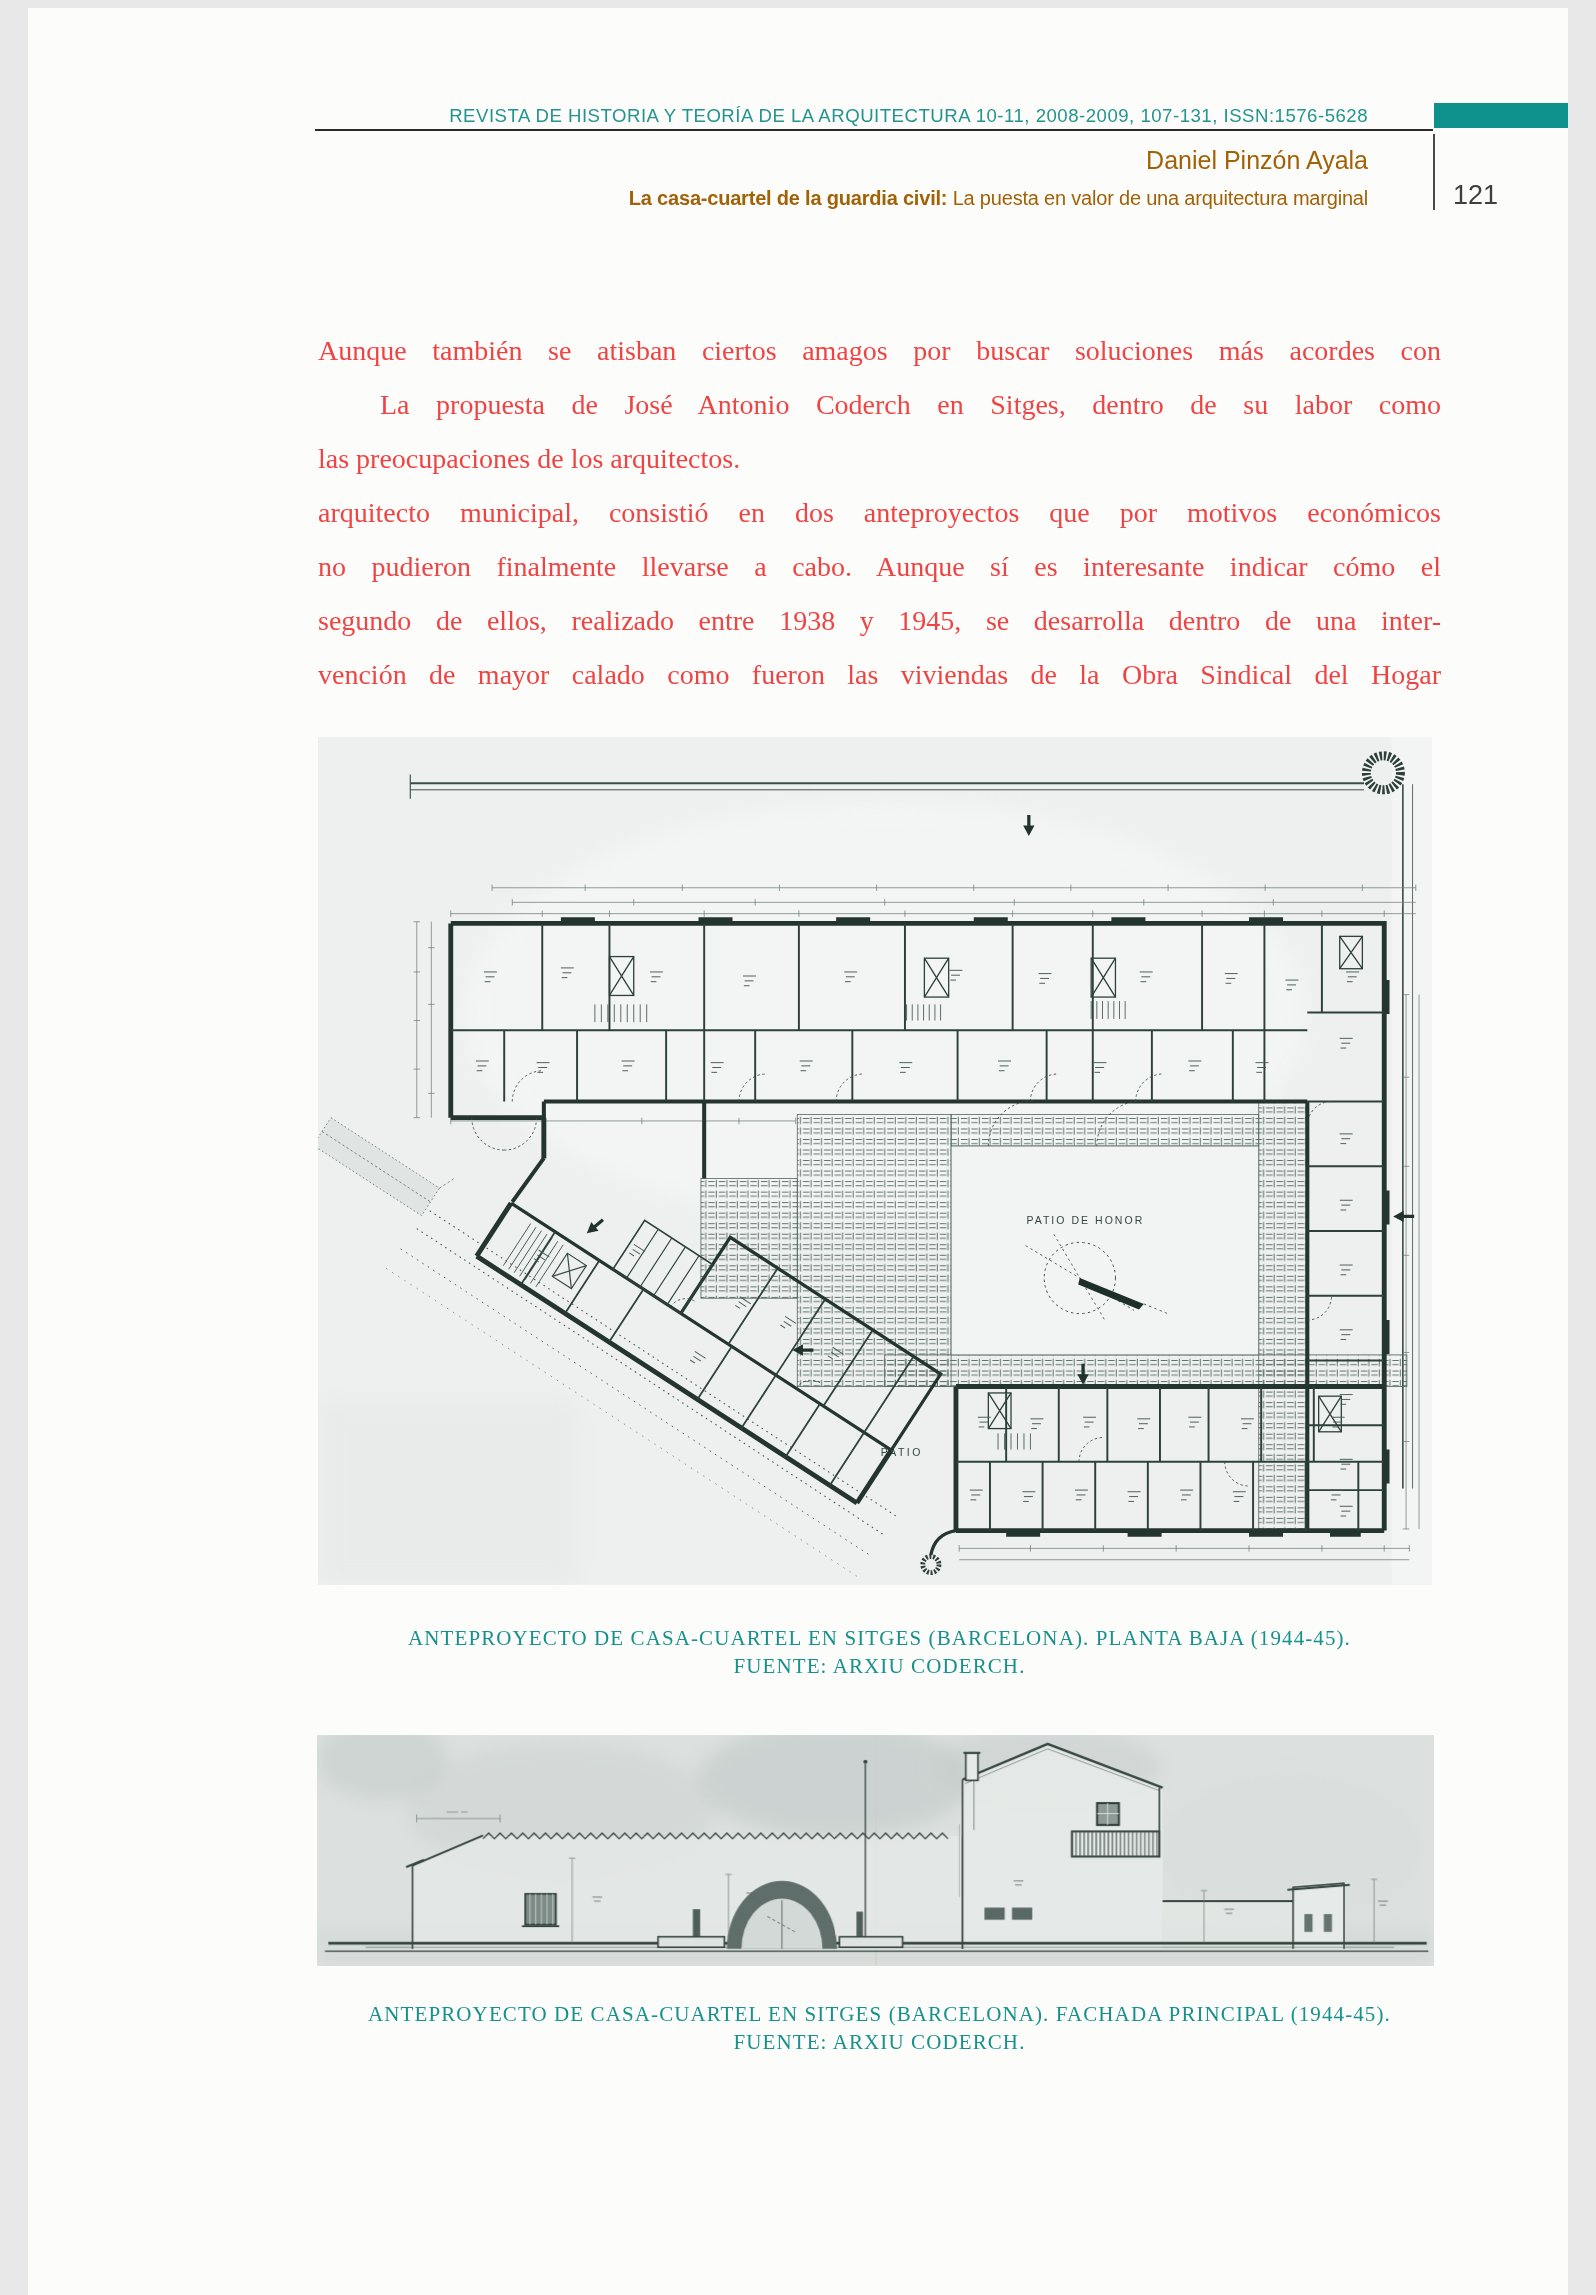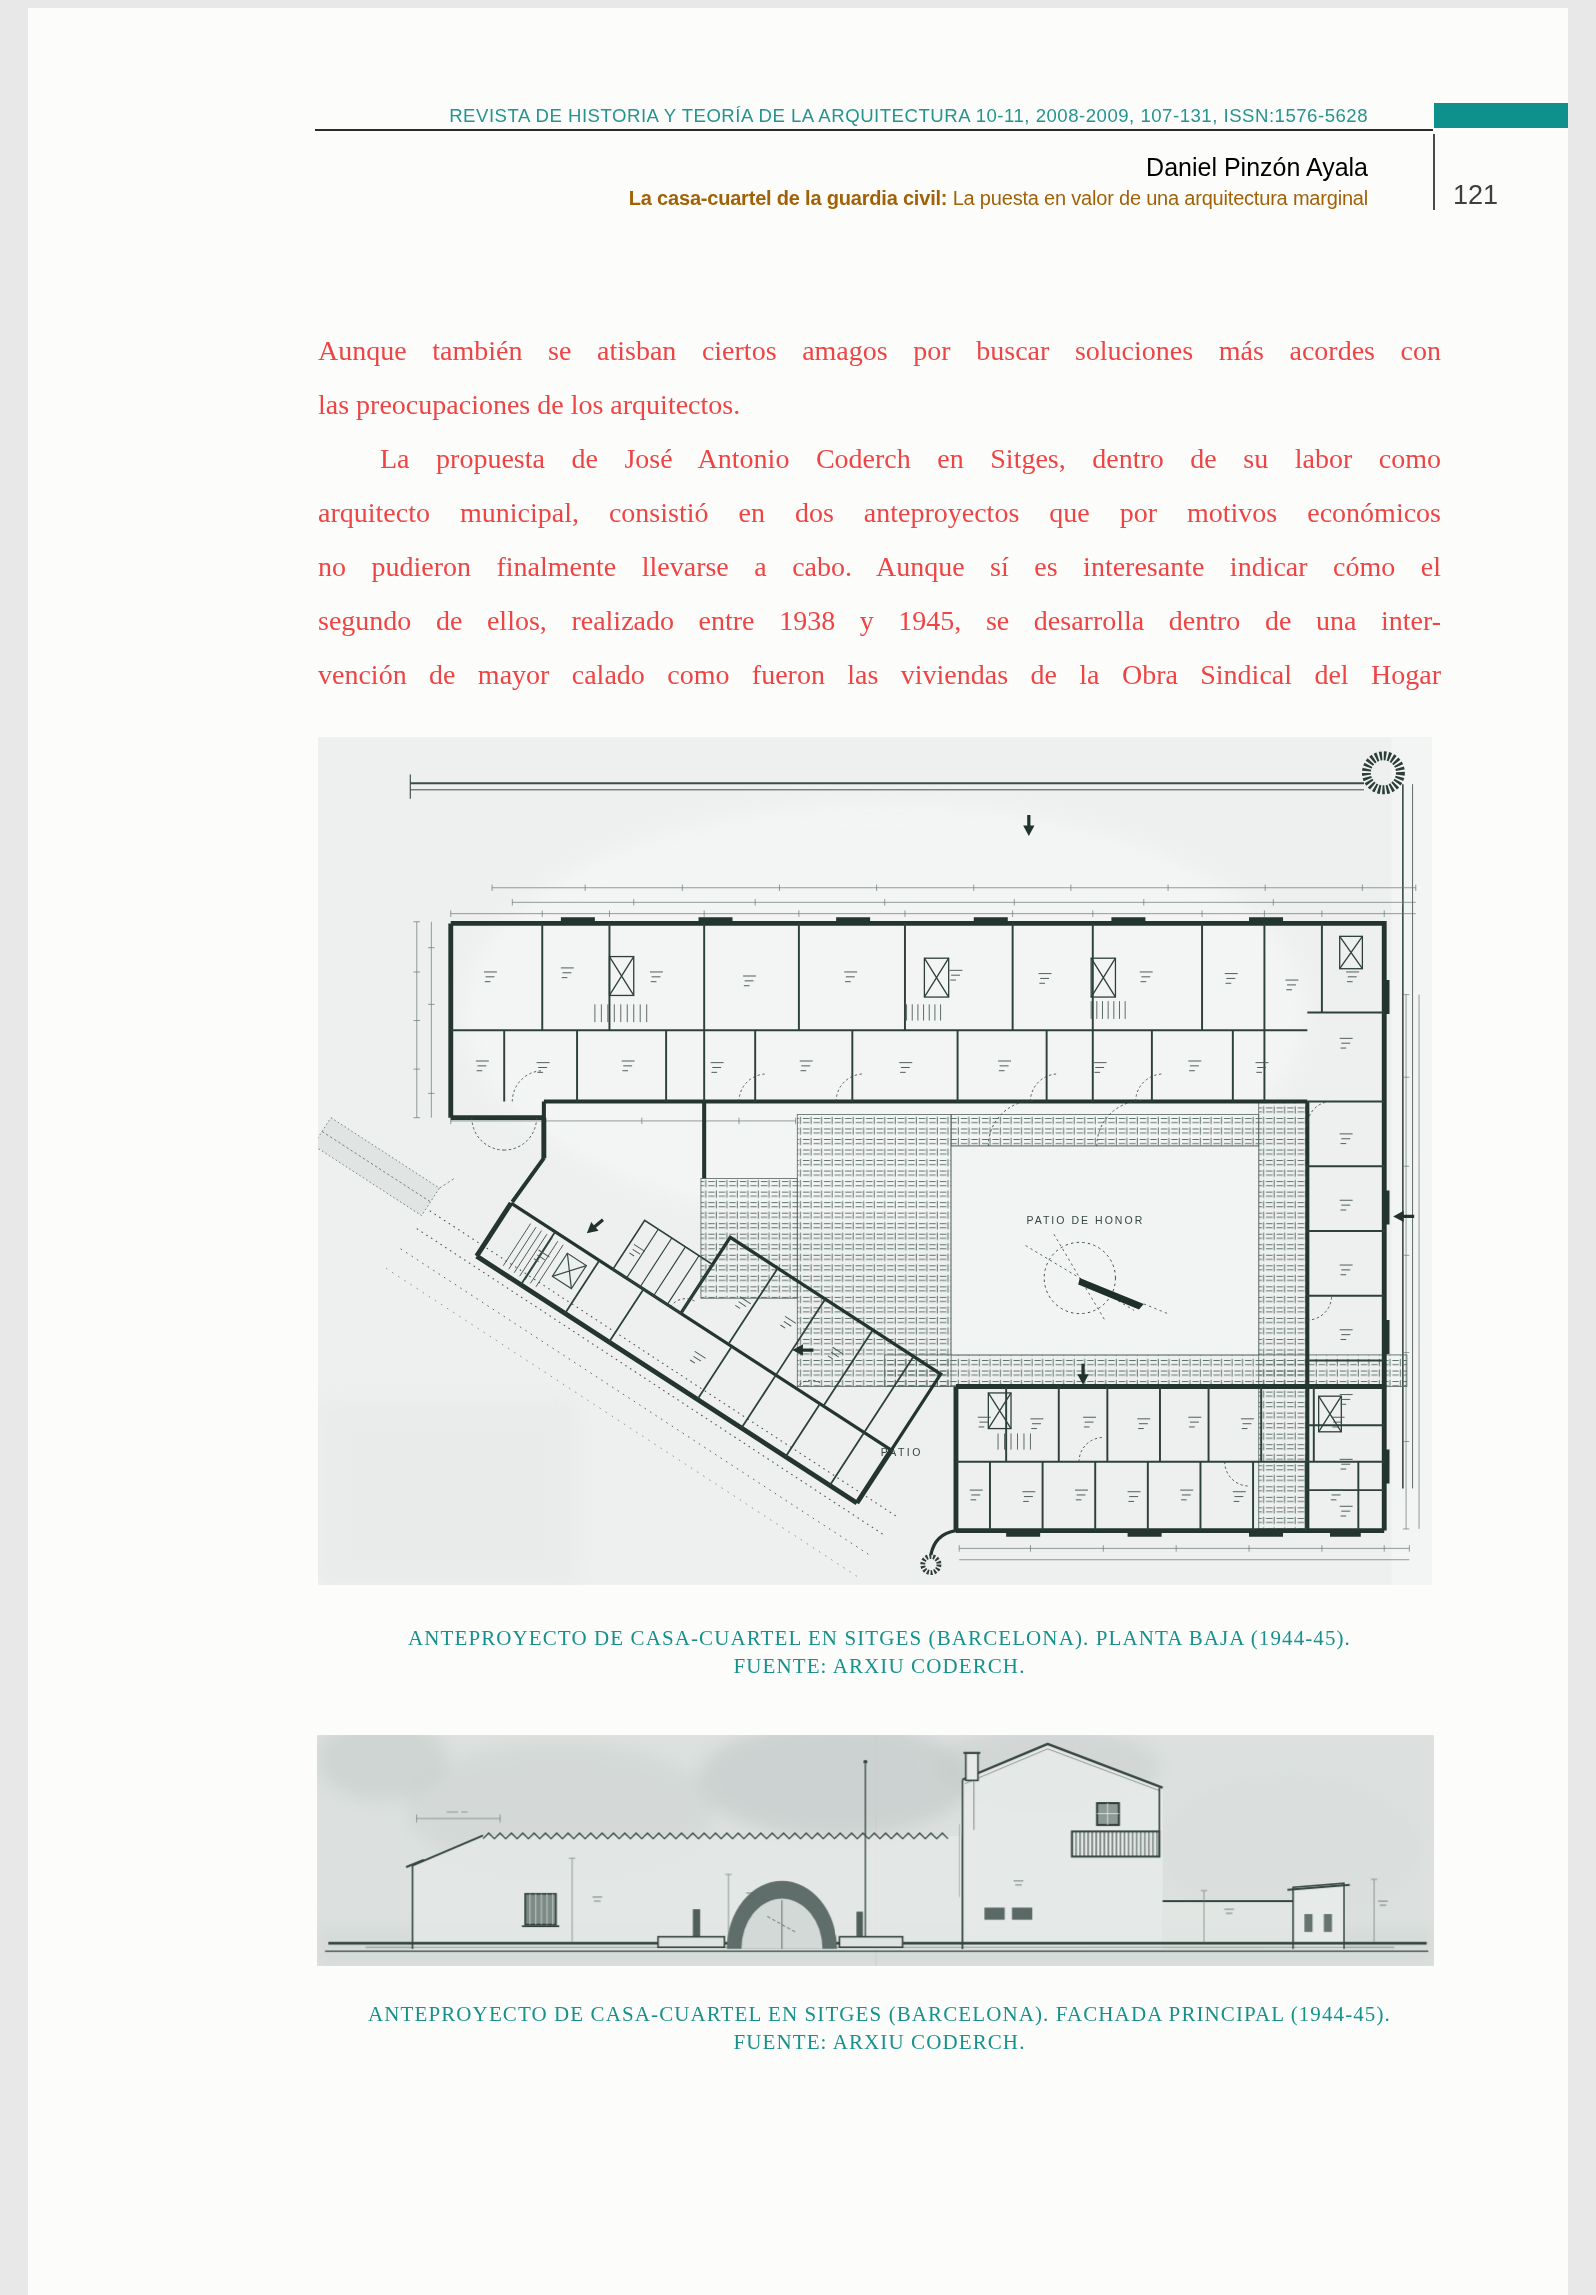--- a/index.html
+++ b/index.html
@@ -5,22 +5,22 @@
   html,body{margin:0;padding:0;background:#e8e8e8;}
   .page{position:relative;width:1540px;height:2295px;background:#fcfcfb;
         font-family:"Liberation Serif",serif;overflow:hidden;margin:8px auto;}
 
   
   .journal-line{position:absolute;top:97px;right:200px;font-family:"Liberation Sans",sans-serif;
     font-size:18.6px;letter-spacing:0.5px;color:#23948e;white-space:nowrap;}
   .header-rule{position:absolute;left:287px;top:121px;width:1118px;height:2.4px;background:#2b2b29;}
   .accent-bar{position:absolute;left:1406px;top:95px;width:191px;height:25px;background:#0e918c;}
   .v-sep{position:absolute;left:1405px;top:126px;width:1.6px;height:76px;background:#4a4a48;}
-  .author-line{position:absolute;top:145px;right:200px;font-family:"Liberation Sans",sans-serif;
-    font-size:25px;color:#000000;white-space:nowrap;}
+  .author-line{position:absolute;top:138px;right:200px;font-family:"Liberation Sans",sans-serif;
+    font-size:25px;color:#a16207;white-space:nowrap;}
   .title-line{position:absolute;top:179px;right:200px;font-family:"Liberation Sans",sans-serif;
     font-size:20px;letter-spacing:-0.2px;color:#a16207;white-space:nowrap;}
   .title-line .tb{font-weight:700;}
   .page-number{position:absolute;left:1425px;top:172px;font-family:"Liberation Sans",sans-serif;
     font-size:27px;color:#3f3f3d;}
 
   
   .body-block{position:absolute;left:290px;top:316px;width:1123px;color:#ef4444;
     font-size:28px;}
   .bl{height:54px;line-height:54px;white-space:normal;}
@@ -45,22 +45,22 @@
   <div class="journal-line">REVISTA DE HISTORIA Y TEORÍA DE LA ARQUITECTURA 10-11, 2008-2009, 107-131, ISSN:1576-5628</div>
   <div class="header-rule"></div>
   <div class="accent-bar"></div>
   <div class="v-sep"></div>
   <div class="author-line">Daniel Pinzón Ayala</div>
   <div class="title-line"><span class="tb">La casa-cuartel de la guardia civil:</span><span> La puesta en valor de una arquitectura marginal</span></div>
   <div class="page-number">121</div>
 
   <div class="body-block">
     <div class="bl j">Aunque también se atisban ciertos amagos por buscar soluciones más acordes con</div>
+    <div class="bl j indent">La propuesta de José Antonio Coderch en Sitges, dentro de su labor como</div>
     <div class="bl l">las preocupaciones de los arquitectos.</div>
-    <div class="bl j indent">La propuesta de José Antonio Coderch en Sitges, dentro de su labor como</div>
     <div class="bl j">arquitecto municipal, consistió en dos anteproyectos que por motivos económicos</div>
     <div class="bl j">no pudieron finalmente llevarse a cabo. Aunque sí es interesante indicar cómo el</div>
     <div class="bl j">segundo de ellos, realizado entre 1938 y 1945, se desarrolla dentro de una inter-</div>
     <div class="bl j">vención de mayor calado como fueron las viviendas de la Obra Sindical del Hogar</div>
   </div>
 
   <div class="plan-fig">
   <svg viewBox="0 0 1376 1047" width="1114" height="848">
     <defs>
       <pattern id="weave" width="13" height="13" patternUnits="userSpaceOnUse">

